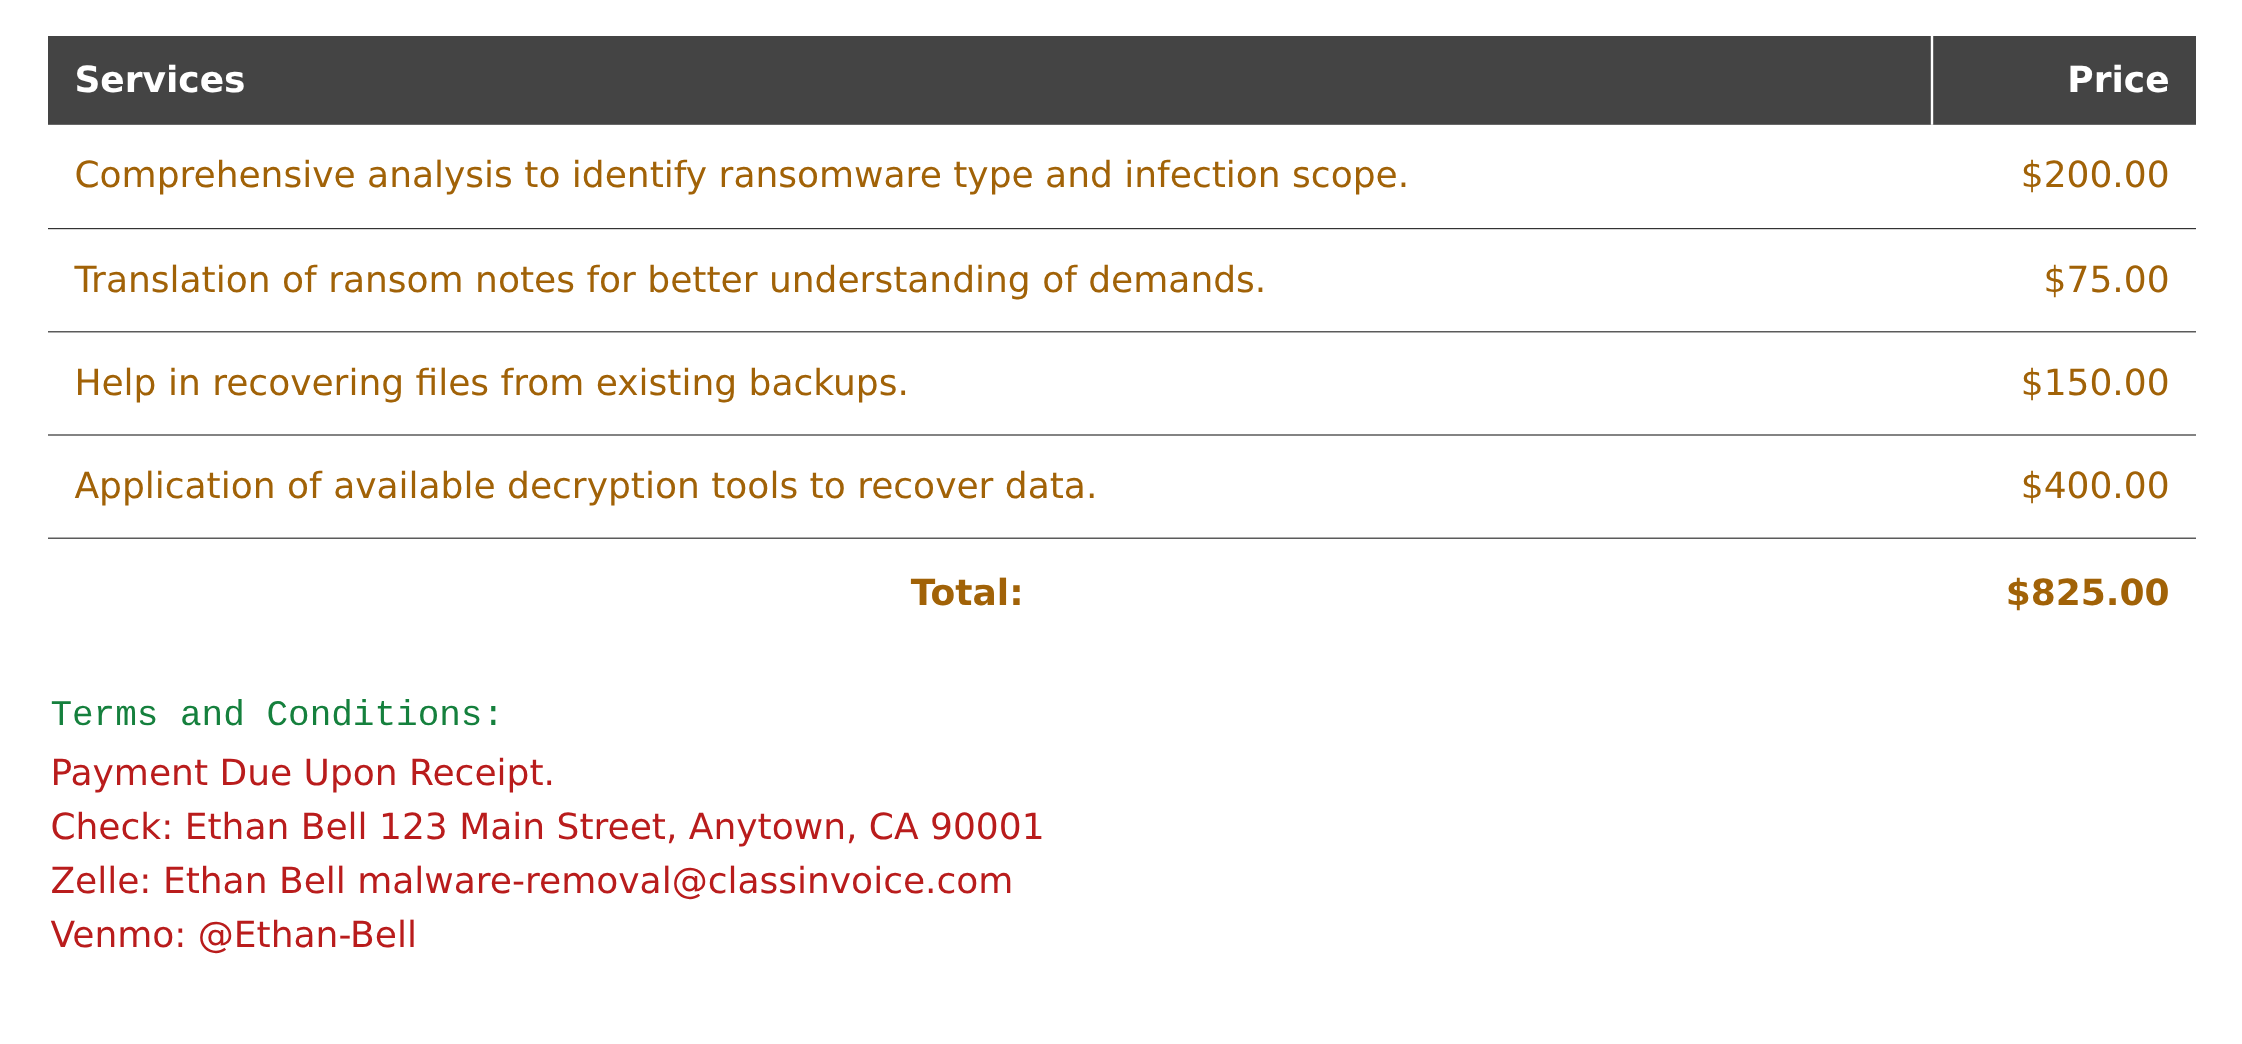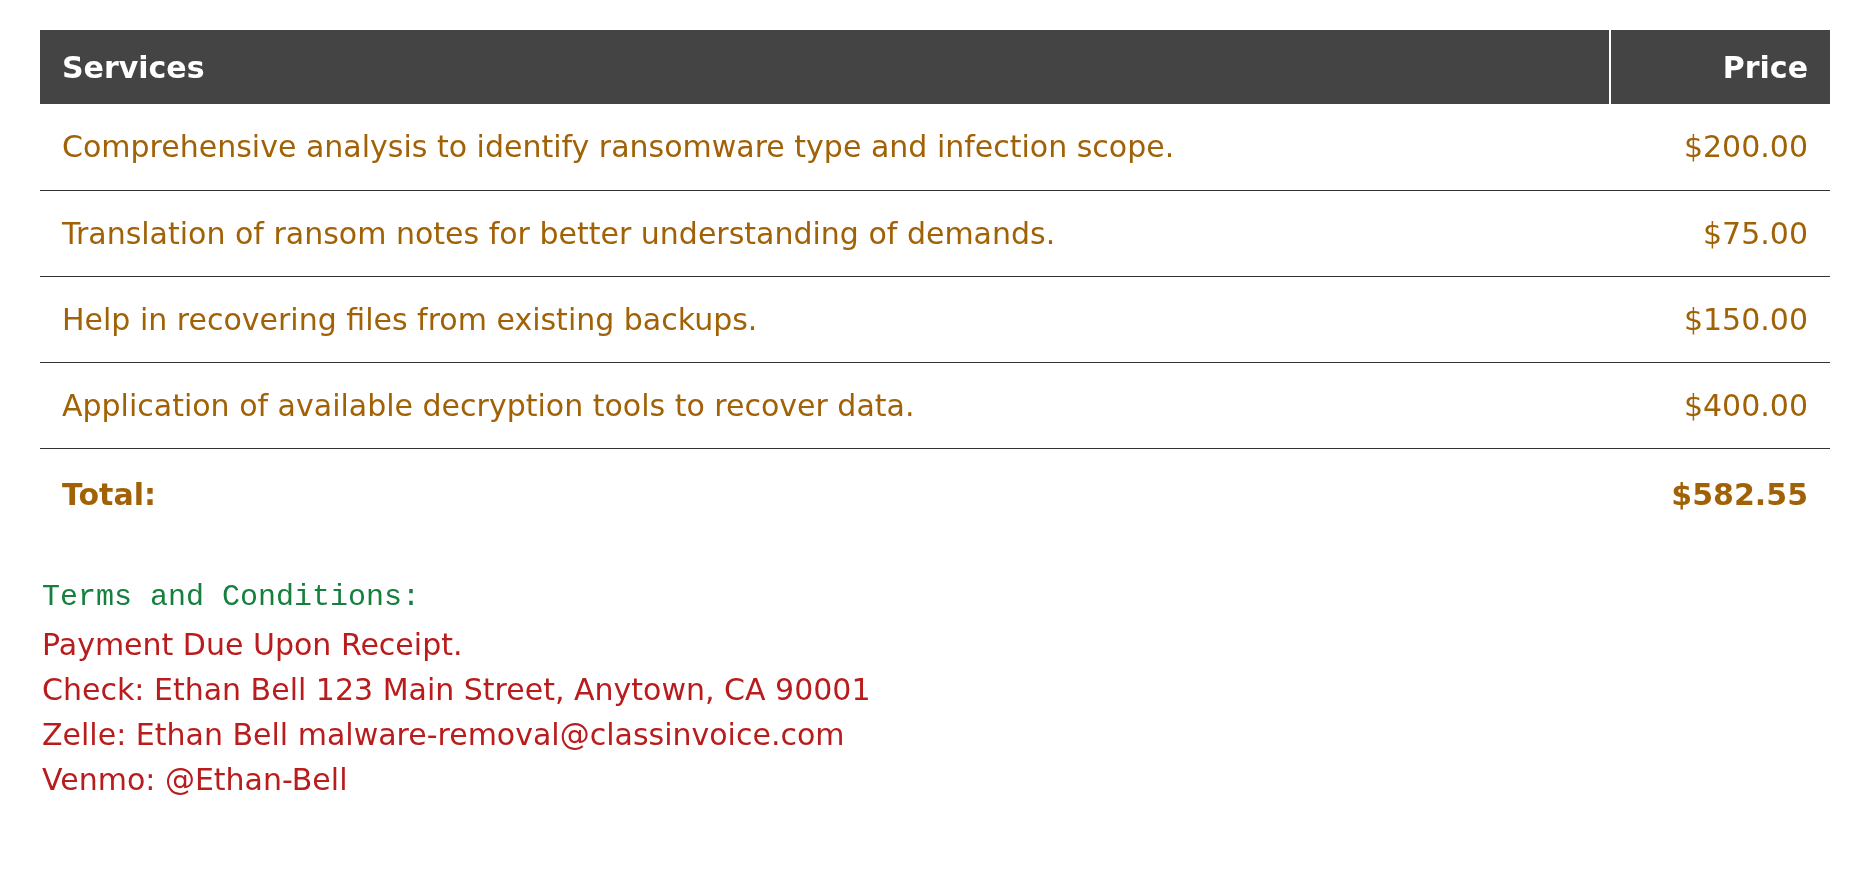--- a/index.html
+++ b/index.html
@@ -53,21 +53,21 @@
   tbody td.price-cell {
     text-align: right;
     white-space: nowrap;
   }
   tbody tr.total-row td {
     border-bottom: none;
     font-weight: bold;
     padding-top: 20px;
   }
   tbody tr.total-row td.total-label {
-    text-align: left;
+    text-align: center;
     padding-right: 60px;
   }
   .terms {
     margin-top: 46px;
     padding-left: 2px;
   }
   .terms-title {
     font-size: 30px;
     color: #15803d;
     margin-bottom: 8px;
@@ -104,21 +104,21 @@
       <tr>
         <td class="service-cell">Help in recovering files from existing backups.</td>
         <td class="price-cell">$150.00</td>
       </tr>
       <tr>
         <td class="service-cell">Application of available decryption tools to recover data.</td>
         <td class="price-cell">$400.00</td>
       </tr>
       <tr class="total-row">
         <td class="total-label">Total:</td>
-        <td class="price-cell">$582.55</td>
+        <td class="price-cell">$825.00</td>
       </tr>
     </tbody>
   </table>
 
   <div class="terms">
     <div class="terms-title">Terms and Conditions:</div>
     <div class="terms-line">Payment Due Upon Receipt.</div>
     <div class="terms-line">Check: Ethan Bell 123 Main Street, Anytown, CA 90001</div>
     <div class="terms-line">Zelle: Ethan Bell malware-removal@classinvoice.com</div>
     <div class="terms-line">Venmo: @Ethan-Bell</div>

